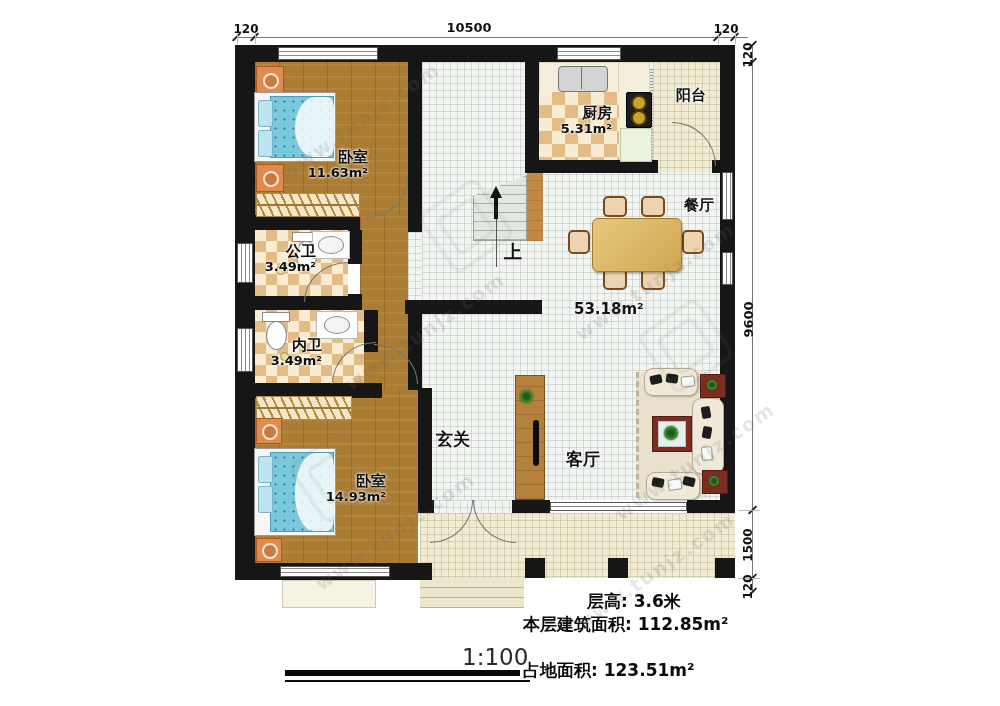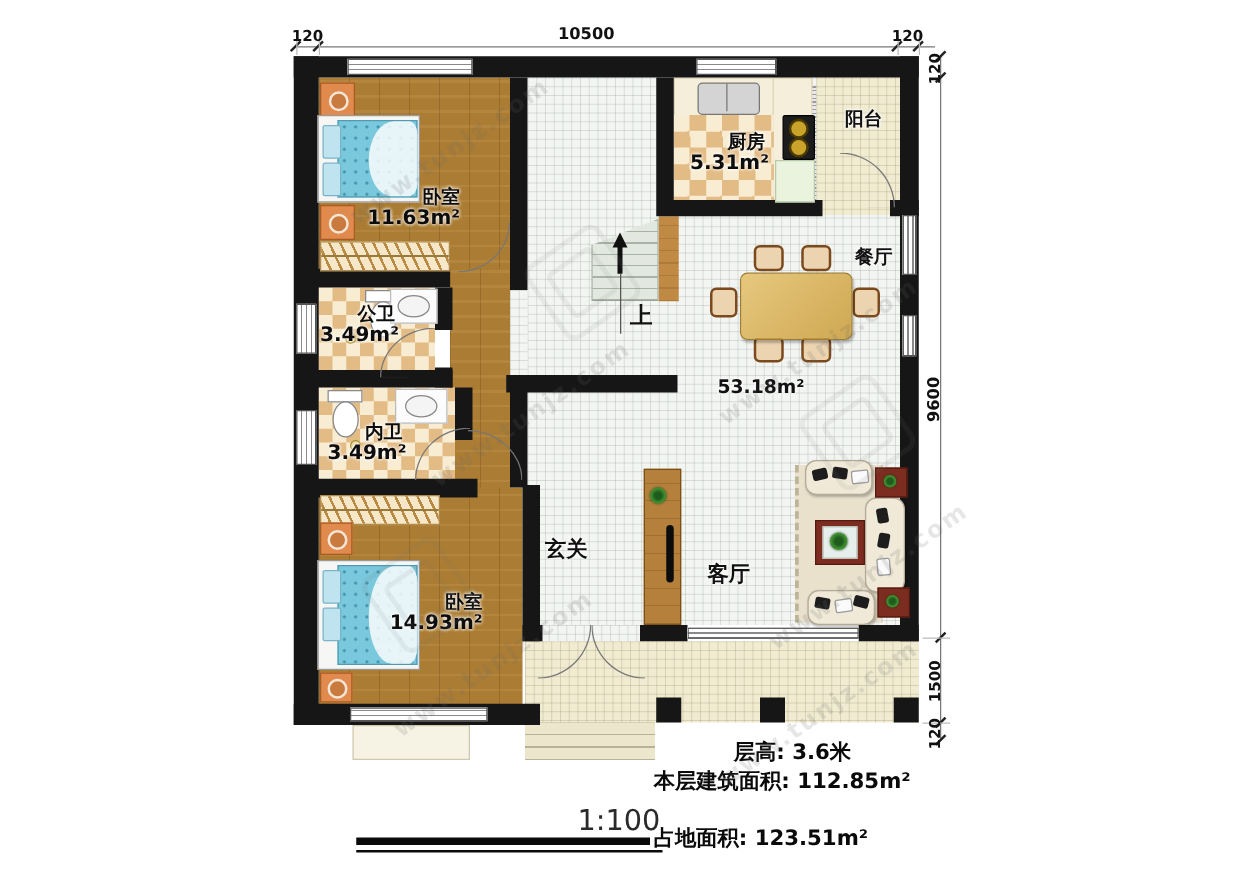--- a/index.html
+++ b/index.html
@@ -74,21 +74,21 @@
   .ctable{background:#7c2d1f;border:1px solid #521a10;}
   .glass-top{position:absolute;background:#e7efec;border:1px solid #b9c5c0;}
   .plant{position:absolute;border-radius:50%;background:radial-gradient(circle,#1e5c1e 30%,#3f8f2f 60%,#2c6e22 100%);box-shadow:0 0 2px #14401a;}
   .sidet{background:#7c2d1f;border:1px solid #521a10;}
   .tvcab{background:#b5803c;background-image:repeating-linear-gradient(0deg,rgba(70,40,0,.2) 0 1px,transparent 1px 14px);border:1px solid #7a5218;box-sizing:border-box;}
   .tv{background:#0c0c0c;border-radius:3px;}
   
   .rlabel{font-weight:bold;color:#0d0d0d;text-align:right;line-height:1.05;
     text-shadow:0 0 3px #fff,0 0 3px #fff;white-space:nowrap;}
   .rlabel .nm{font-size:15px;display:block;}
-  .rlabel .ar{font-size:16px;display:block;}
+  .rlabel .ar{font-size:13px;display:block;}
   .biglabel{font-weight:bold;font-size:15px;text-shadow:0 0 3px #fff,0 0 3px #fff;white-space:nowrap;}
   .uplabel{font-weight:bold;font-size:18px;}
   
   .dimline{background:#777;}
   .tick{position:absolute;width:11px;height:2px;background:#222;transform:rotate(-45deg);}
   .dimtext{position:absolute;font-size:12px;font-weight:bold;color:#111;text-align:center;white-space:nowrap;}
   .rot{transform:rotate(-90deg);transform-origin:center;}
   .ext{background:#bbb;}
   
   .title{font-size:34px;font-weight:bold;letter-spacing:3px;color:#0a0a0a;white-space:nowrap;}

